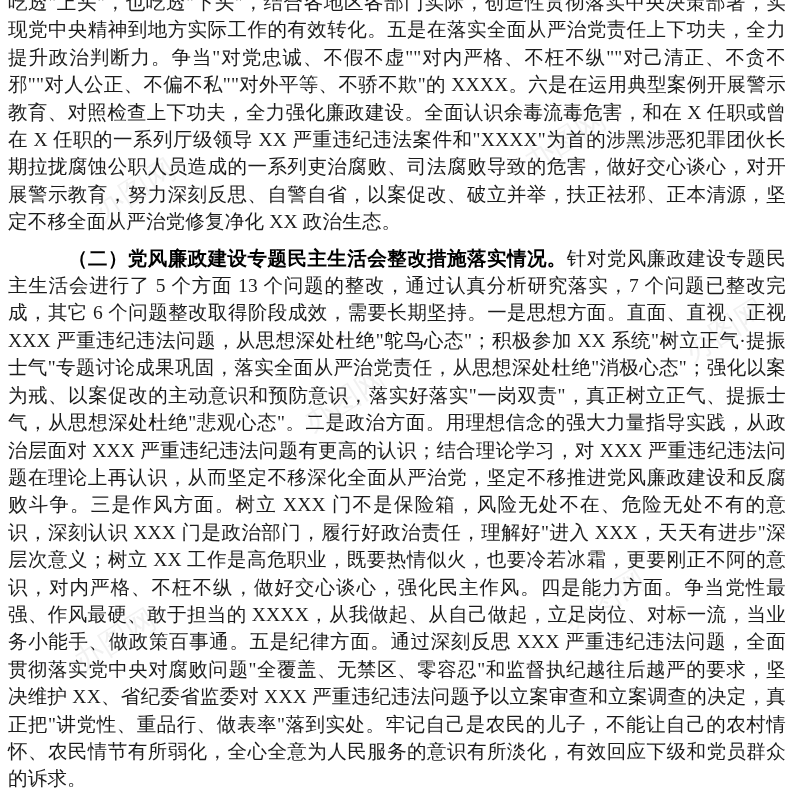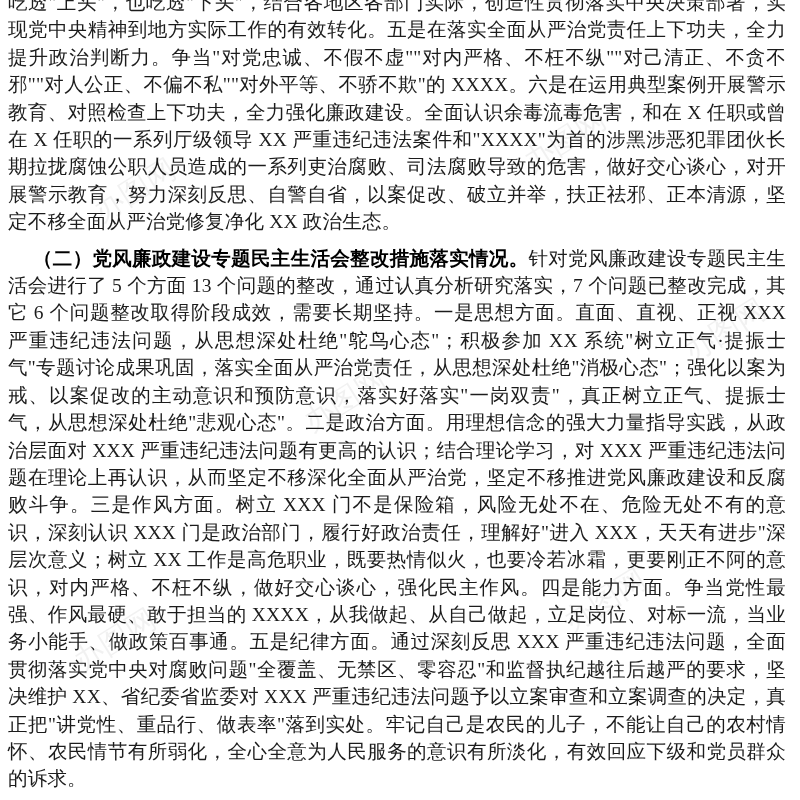--- a/index.html
+++ b/index.html
@@ -33,20 +33,21 @@
   .para + .para {
     margin-top: 9px;
   }
   .para.indent {
     text-indent: 25px;
   }
   .para b {
     font-family: "Liberation Sans", "DejaVu Sans", sans-serif;
     font-weight: 700;
     color: #000000;
+    margin-left: 35px;
   }
   .watermark-layer {
     position: absolute;
     top: 0; left: 0;
     width: 800px;
     height: 800px;
     pointer-events: none;
     z-index: 0;
   }
   .page { z-index: 1; }

